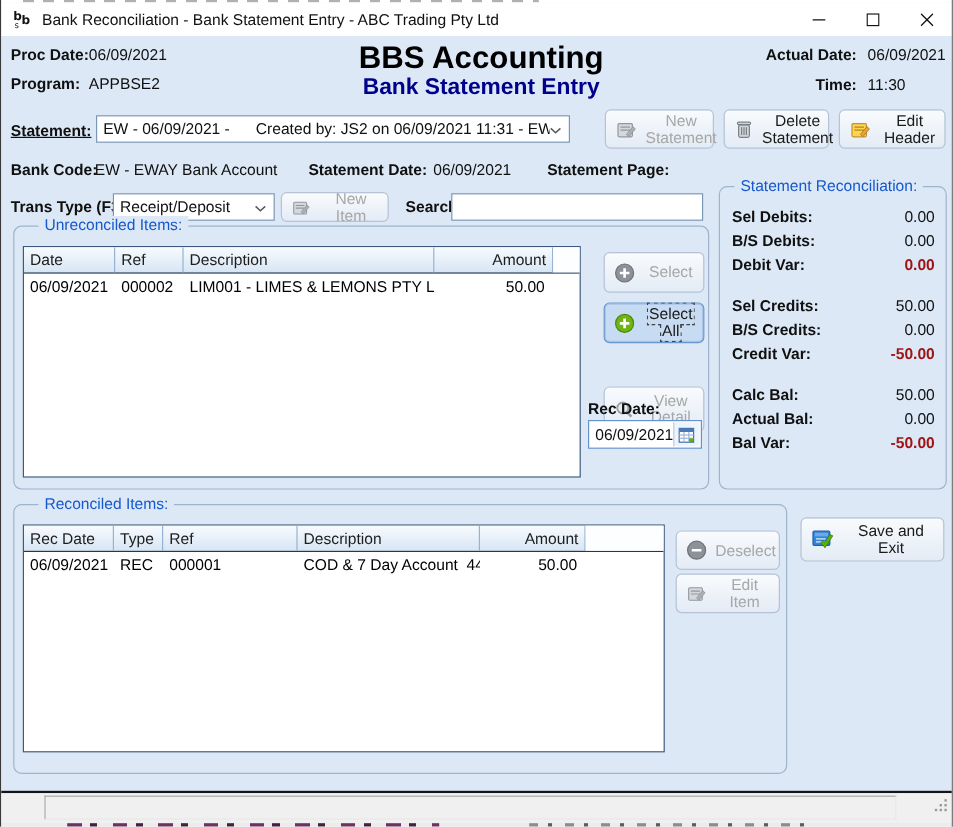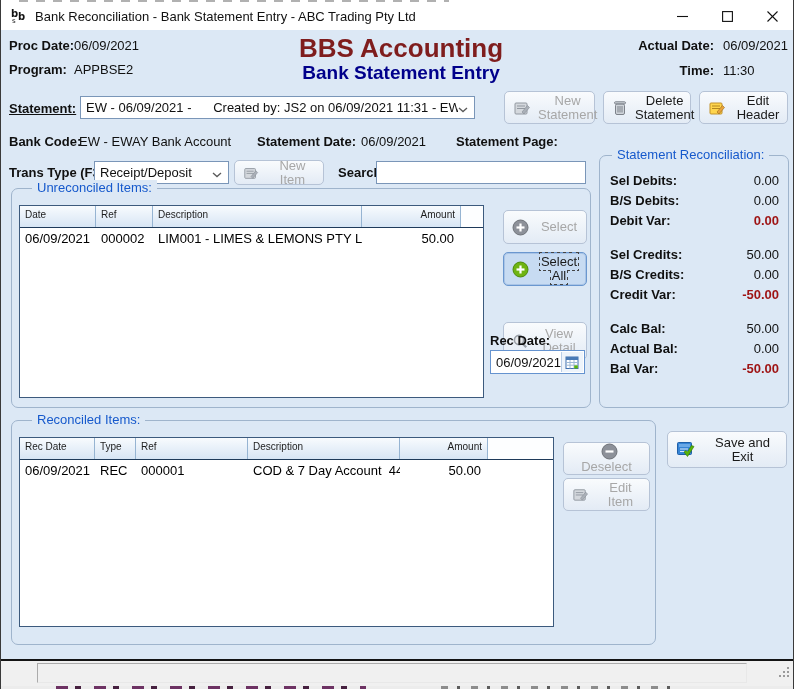--- a/index.html
+++ b/index.html
@@ -21,21 +21,21 @@
   .titlebar .app-icon{margin:0 7px 0 9px;width:18px;height:18px;flex:0 0 auto;}
   .titlebar .t-text{font-size:13px;color:#111;white-space:nowrap;}
   .win-controls{margin-left:auto;display:flex;height:28px;}
   .win-btn{width:45px;height:28px;display:flex;align-items:center;justify-content:center;cursor:default;}
   
   .body-bg{left:0;top:30px;width:794px;height:629px;background:#dce8f5;}
   .black-line{left:0;top:659px;width:794px;height:2px;background:#141414;}
   
   .lbl{font-size:13px;font-weight:bold;color:#101010;white-space:nowrap;}
   .val{font-size:13px;color:#101010;white-space:nowrap;}
-  .app-title{left:240px;top:33px;width:320px;text-align:center;font-size:26px;font-weight:bold;color:#7f1d1d;}
+  .app-title{left:240px;top:33px;width:320px;text-align:center;font-size:26px;font-weight:bold;color:#000000;}
   .screen-title{left:240px;top:62px;width:320px;text-align:center;font-size:19px;font-weight:bold;color:#00008b;}
   
   .combo{background:#fff;border:1px solid #7a96b8;display:flex;align-items:center;box-sizing:border-box;}
   .combo .combo-text{flex:1;padding-left:5px;font-size:13px;color:#101010;white-space:pre;overflow:hidden;}
   .combo .chev{flex:0 0 auto;margin-right:6px;}
   .tinput{background:#fff;border:1px solid #7a96b8;box-sizing:border-box;font-size:13px;
     font-family:"Liberation Sans","DejaVu Sans",sans-serif;padding:0 4px;color:#101010;}
   
   .btn{border:1px solid #b6c3d6;border-radius:5px;background:linear-gradient(#f9fbfd,#e3ebf5);
     display:flex;align-items:center;box-sizing:border-box;font-size:13px;color:#1a1a1a;cursor:default;}
@@ -44,21 +44,21 @@
   .btn.disabled{color:#a7a7a7;}
   .btn.focused{background:#c7dbf2;border-color:#6a97cf;box-shadow:inset 0 0 0 1px #a9c4e6;}
   .btn.focused .blbl span{outline:1px dotted #444;outline-offset:1px;}
   
   .group{border:1px solid #9fb4cc;border-radius:7px;box-sizing:border-box;}
   .group-label{position:absolute;top:-9px;left:20px;background:#dce8f5;padding:0 5px;
     color:#1659cc;font-size:13px;white-space:nowrap;}
   
   .gtable{background:#fff;border:1px solid #3c5a7d;box-sizing:border-box;overflow:hidden;}
   .thead{display:grid;height:21px;background:linear-gradient(#f8fbfe,#d7e5f4);border-bottom:1px solid #1e3a5a;}
-  .th{border-right:1px solid #96b4d2;padding:3px 4px 0 5px;font-size:10px;color:#1d1d1d;
+  .th{border-right:1px solid #96b4d2;padding:3px 4px 0 5px;font-size:13px;color:#1d1d1d;
     white-space:nowrap;overflow:hidden;box-sizing:border-box;}
   .th.amt{text-align:right;padding-right:5px;}
   .th.filler{background:#fdfeff;border-right:none;}
   .trow{display:grid;height:20px;}
   .td{padding:3px 4px 0 5px;font-size:13px;color:#000;white-space:pre;overflow:hidden;box-sizing:border-box;}
   .td.amt{text-align:right;padding-right:7px;}
   .unrec .thead,.unrec .trow{grid-template-columns:76px 57px 209px 99px 1fr;}
   .rec .thead,.rec .trow{grid-template-columns:75px 41px 112px 152px 88px 1fr;}
   
   .recon-row{display:flex;justify-content:space-between;align-items:center;height:20px;padding:0 9px 0 10px;}
@@ -324,21 +324,21 @@
     </div>
     <div class="trow">
       <div class="td">06/09/2021</div>
       <div class="td">REC</div>
       <div class="td">000001</div>
       <div class="td">COD &amp; 7 Day Account  444...</div>
       <div class="td amt">50.00</div>
       <div class="td"></div>
     </div>
   </div>
-  <div class="abs btn disabled" style="left:562px;top:442px;width:87px;height:33px;flex-direction:column;">
+  <div class="abs btn disabled" style="left:562px;top:442px;width:87px;height:33px;">
     <span class="ic">
       <svg width="17" height="17" viewBox="0 0 17 17">
           <circle cx="8.5" cy="8.5" r="7.5" fill="#8d9199" stroke="#6e7278"></circle>
           <line x1="4.5" y1="8.5" x2="12.5" y2="8.5" stroke="#fff" stroke-width="2.2"></line>
         </svg>
     </span>
     <span class="blbl">Deselect</span>
   </div>
   <div class="abs btn disabled" style="left:562px;top:478px;width:87px;height:33px;">
     <span class="ic">

